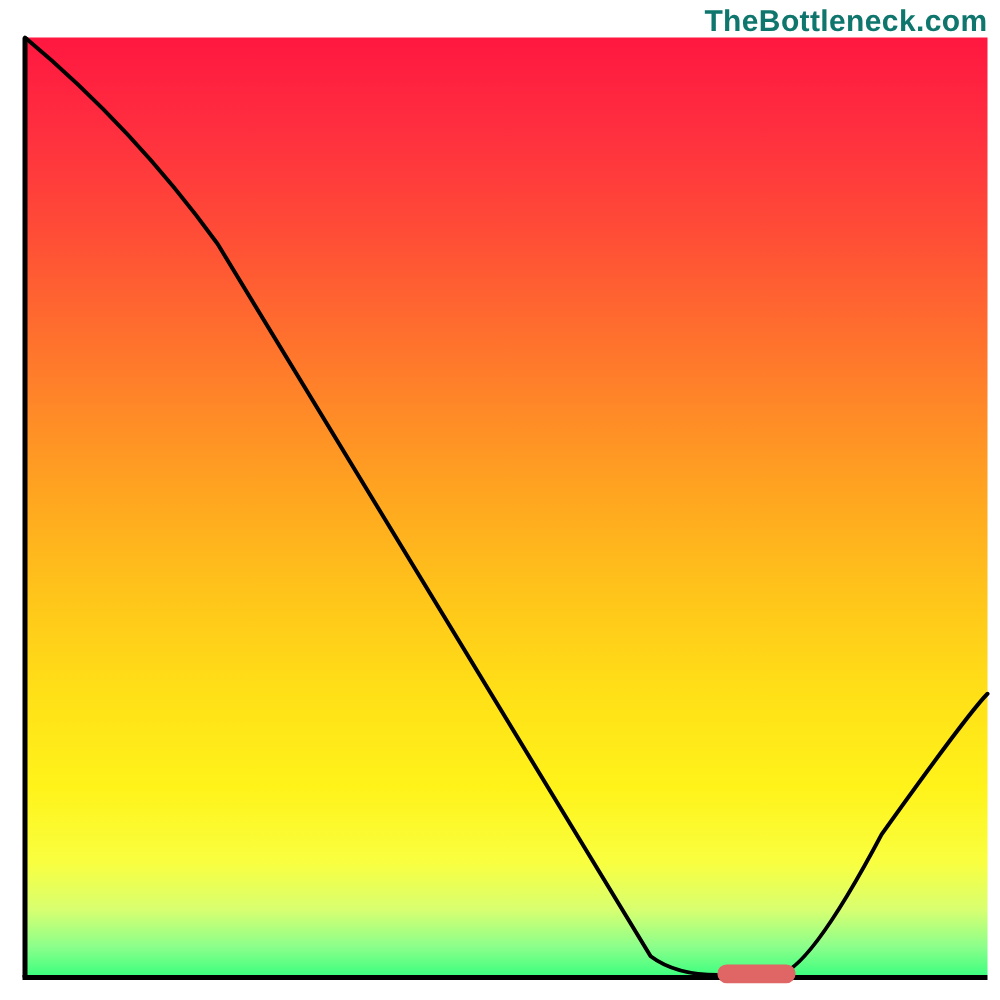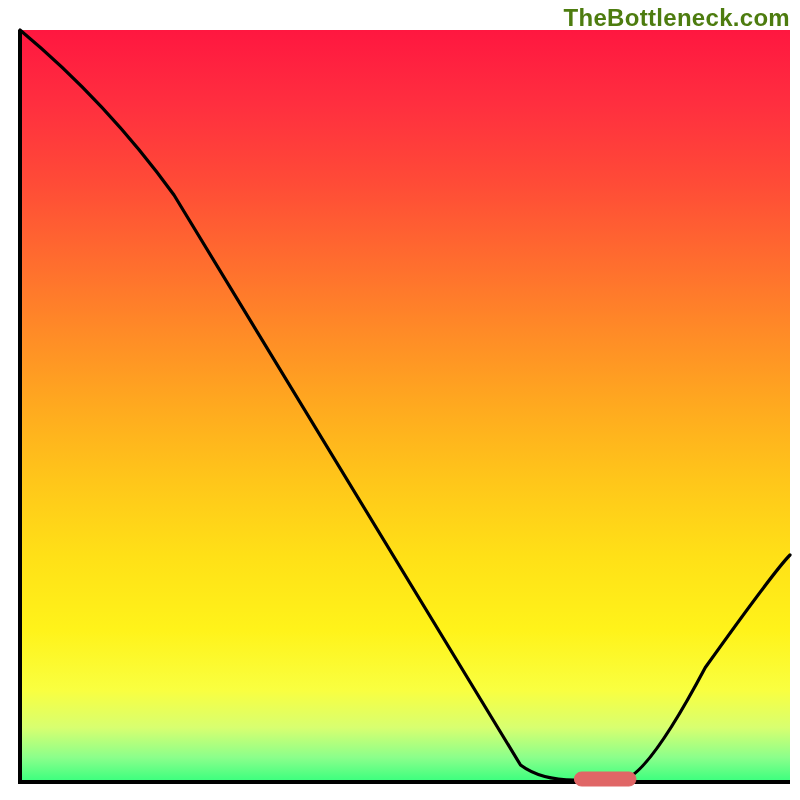--- a/index.html
+++ b/index.html
@@ -15,21 +15,21 @@
     position: relative;
     width: 800px;
     height: 800px;
   }
   .watermark {
     position: absolute;
     top: 4px;
     right: 10px;
     font-size: 24px;
     font-weight: 600;
-    color: #4d7c0f;
+    color: #0f766e;
     letter-spacing: 0.3px;
     z-index: 30;
   }
   svg.chart {
     position: absolute;
     top: 0;
     left: 0;
     width: 800px;
     height: 800px;
   }

